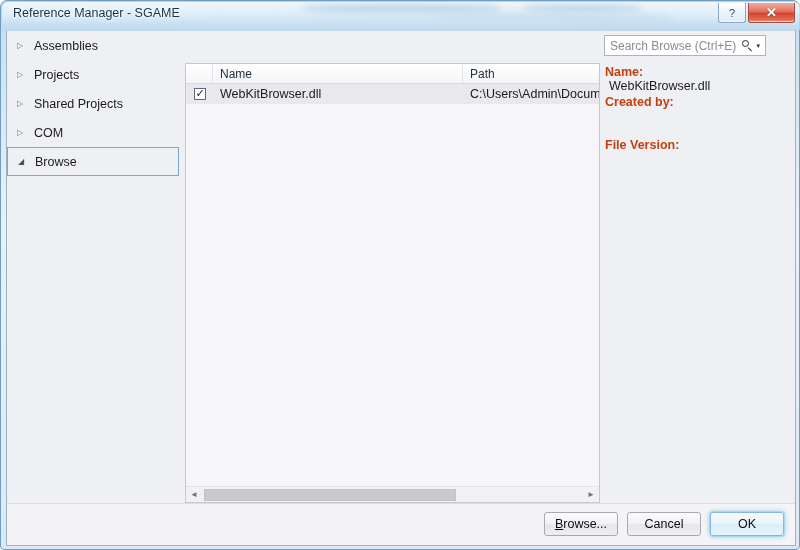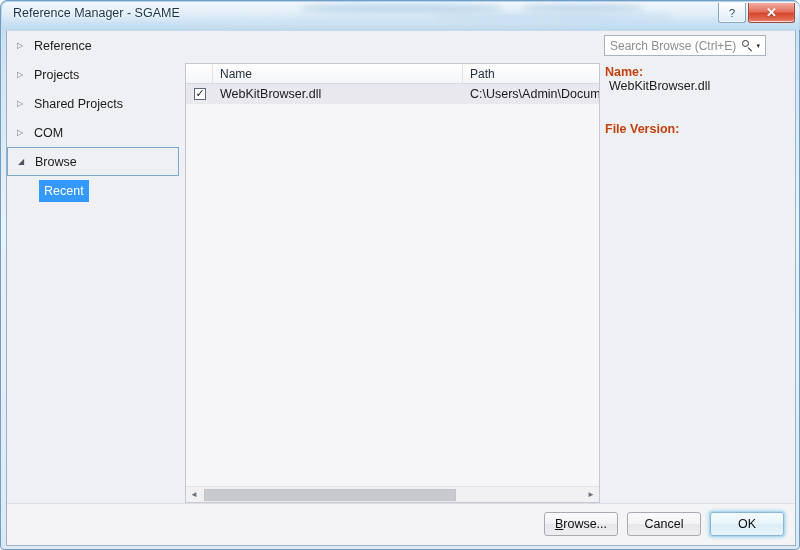--- a/index.html
+++ b/index.html
@@ -348,40 +348,37 @@
     <div class="cap-btn cap-close">✕</div>
   </div>
 
   <div class="client">
 
     <div class="content-area">
 
       <div class="sidebar">
         <div class="tree-item">
           <span class="arrow">▷</span>
-          <span>Reference</span>
+          <span>Assemblies</span>
         </div>
         <div class="tree-item">
           <span class="arrow">▷</span>
           <span>Projects</span>
         </div>
         <div class="tree-item">
           <span class="arrow">▷</span>
           <span>Shared Projects</span>
         </div>
         <div class="tree-item">
           <span class="arrow">▷</span>
           <span>COM</span>
         </div>
         <div class="tree-item focused">
           <span class="arrow expanded">◢</span>
           <span>Browse</span>
-        </div>
-        <div class="child-wrap">
-          <div class="tree-child selected">Recent</div>
         </div>
       </div>
 
       <div class="search-box">
         <div class="search-input-text">Search Browse (Ctrl+E)</div>
         <div class="search-icons">
           <span class="mag"></span>
           <span class="caret-dn">▾</span>
         </div>
       </div>
@@ -410,20 +407,21 @@
           <div class="sb-track">
             <div class="sb-thumb"></div>
           </div>
           <div class="sb-arrow">►</div>
         </div>
       </div>
 
       <div class="details">
         <div class="det-label">Name:</div>
         <div class="det-value">WebKitBrowser.dll</div>
+        <div class="det-label">Created by:</div>
         <div class="det-value">&nbsp;</div>
         <div class="det-gap"></div>
         <div class="det-label">File Version:</div>
       </div>
 
     </div>
 
     <div class="footer">
       <div class="btn-row">
         <div class="btn">

